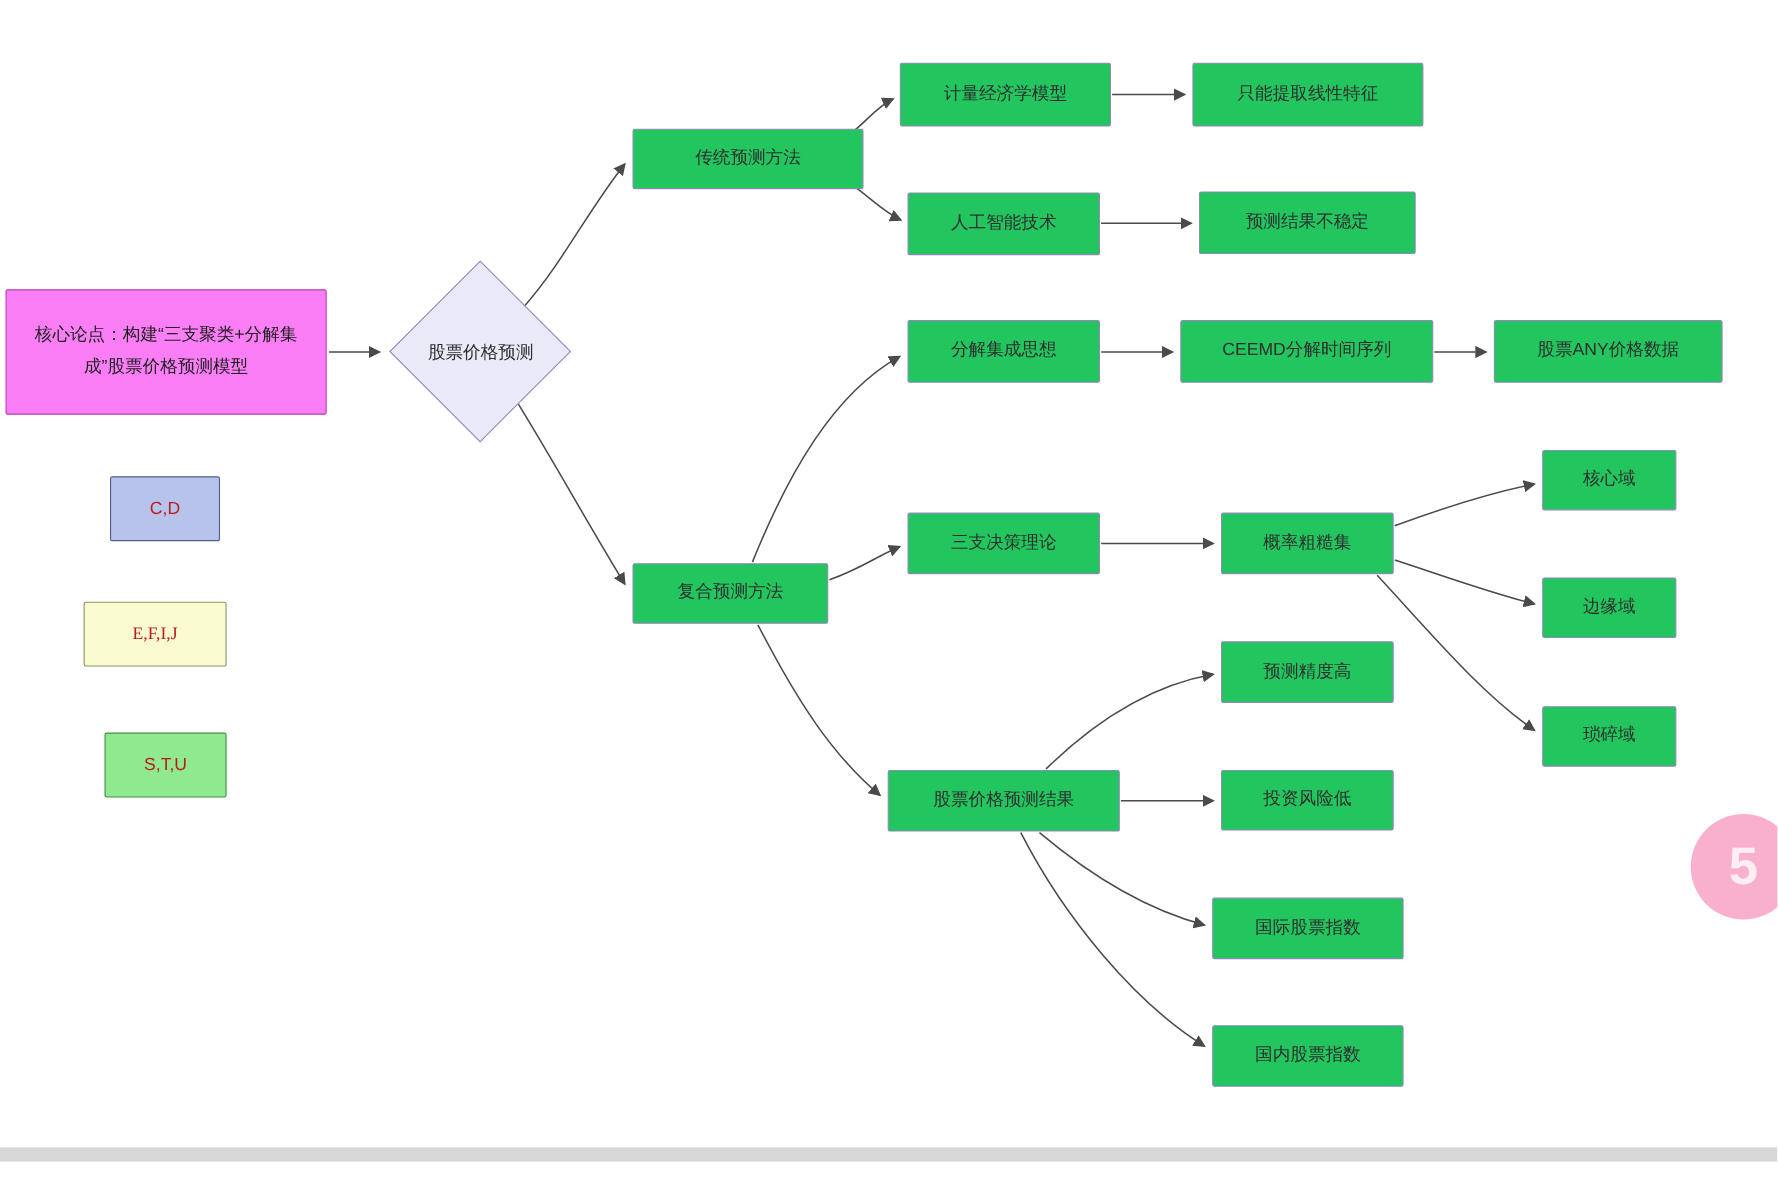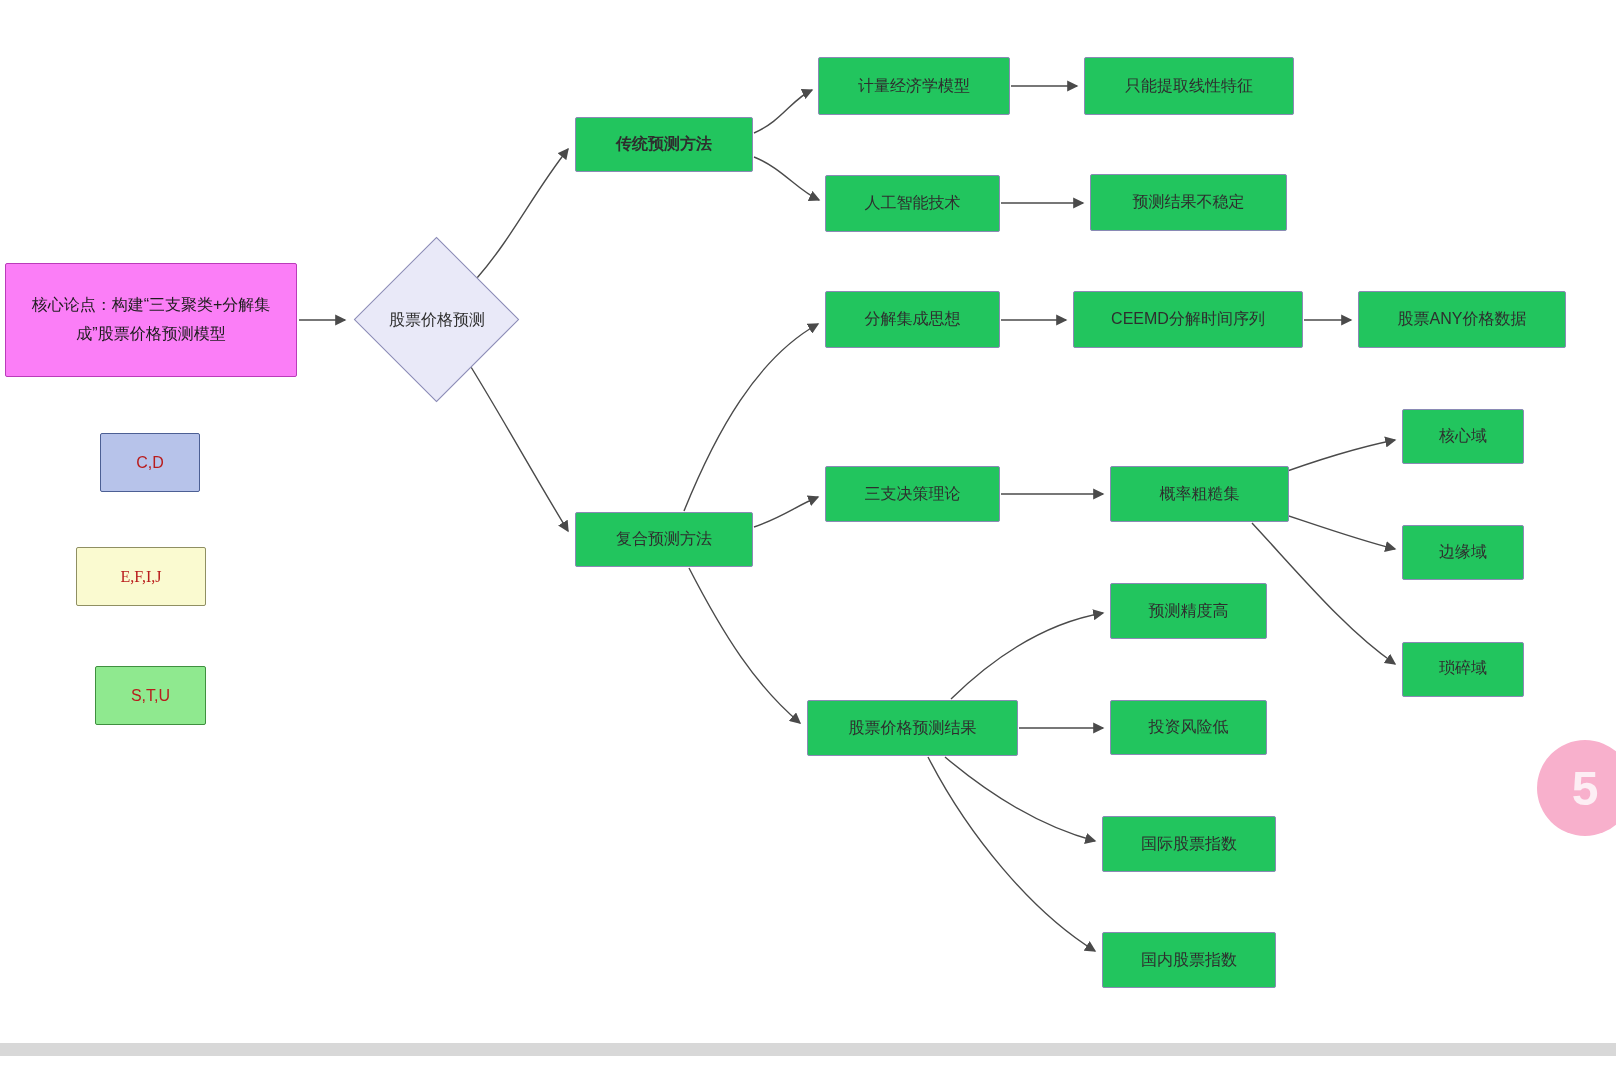--- a/index.html
+++ b/index.html
@@ -86,21 +86,21 @@
 
   <div class="node node-pink" style="left:5px;top:263px;width:292px;height:114px;">
     <span>核心论点：构建“三支聚类+分解集成”股票价格预测模型</span>
   </div>
 
   <div class="diamond-wrap" style="left:354px;top:237px;width:166px;height:166px;">
     <div class="diamond-shape"></div>
     <span class="diamond-label">股票价格预测</span>
   </div>
 
-  <div class="node" style="left:575px;top:117px;width:178px;height:55px;font-weight:bold;">
+  <div class="node" style="left:575px;top:117px;width:210px;height:55px;">
     <span>传统预测方法</span>
   </div>
   <div class="node" style="left:818px;top:57px;width:192px;height:58px;">
     <span>计量经济学模型</span>
   </div>
   <div class="node" style="left:1084px;top:57px;width:210px;height:58px;">
     <span>只能提取线性特征</span>
   </div>
   <div class="node" style="left:825px;top:175px;width:175px;height:57px;">
     <span>人工智能技术</span>
@@ -117,21 +117,21 @@
   </div>
   <div class="node" style="left:1073px;top:291px;width:230px;height:57px;">
     <span>CEEMD分解时间序列</span>
   </div>
   <div class="node" style="left:1358px;top:291px;width:208px;height:57px;">
     <span>股票ANY价格数据</span>
   </div>
   <div class="node" style="left:825px;top:466px;width:175px;height:56px;">
     <span>三支决策理论</span>
   </div>
-  <div class="node" style="left:1110px;top:466px;width:179px;height:56px;align-items:center;">
+  <div class="node" style="left:1110px;top:466px;width:157px;height:56px;align-items:center;">
     <span>概率粗糙集</span>
   </div>
   <div class="node" style="left:1402px;top:409px;width:122px;height:55px;">
     <span>核心域</span>
   </div>
   <div class="node" style="left:1402px;top:525px;width:122px;height:55px;">
     <span>边缘域</span>
   </div>
   <div class="node" style="left:1402px;top:642px;width:122px;height:55px;font-family:Liberation Mono, monospace;">
     <span>琐碎域</span>

